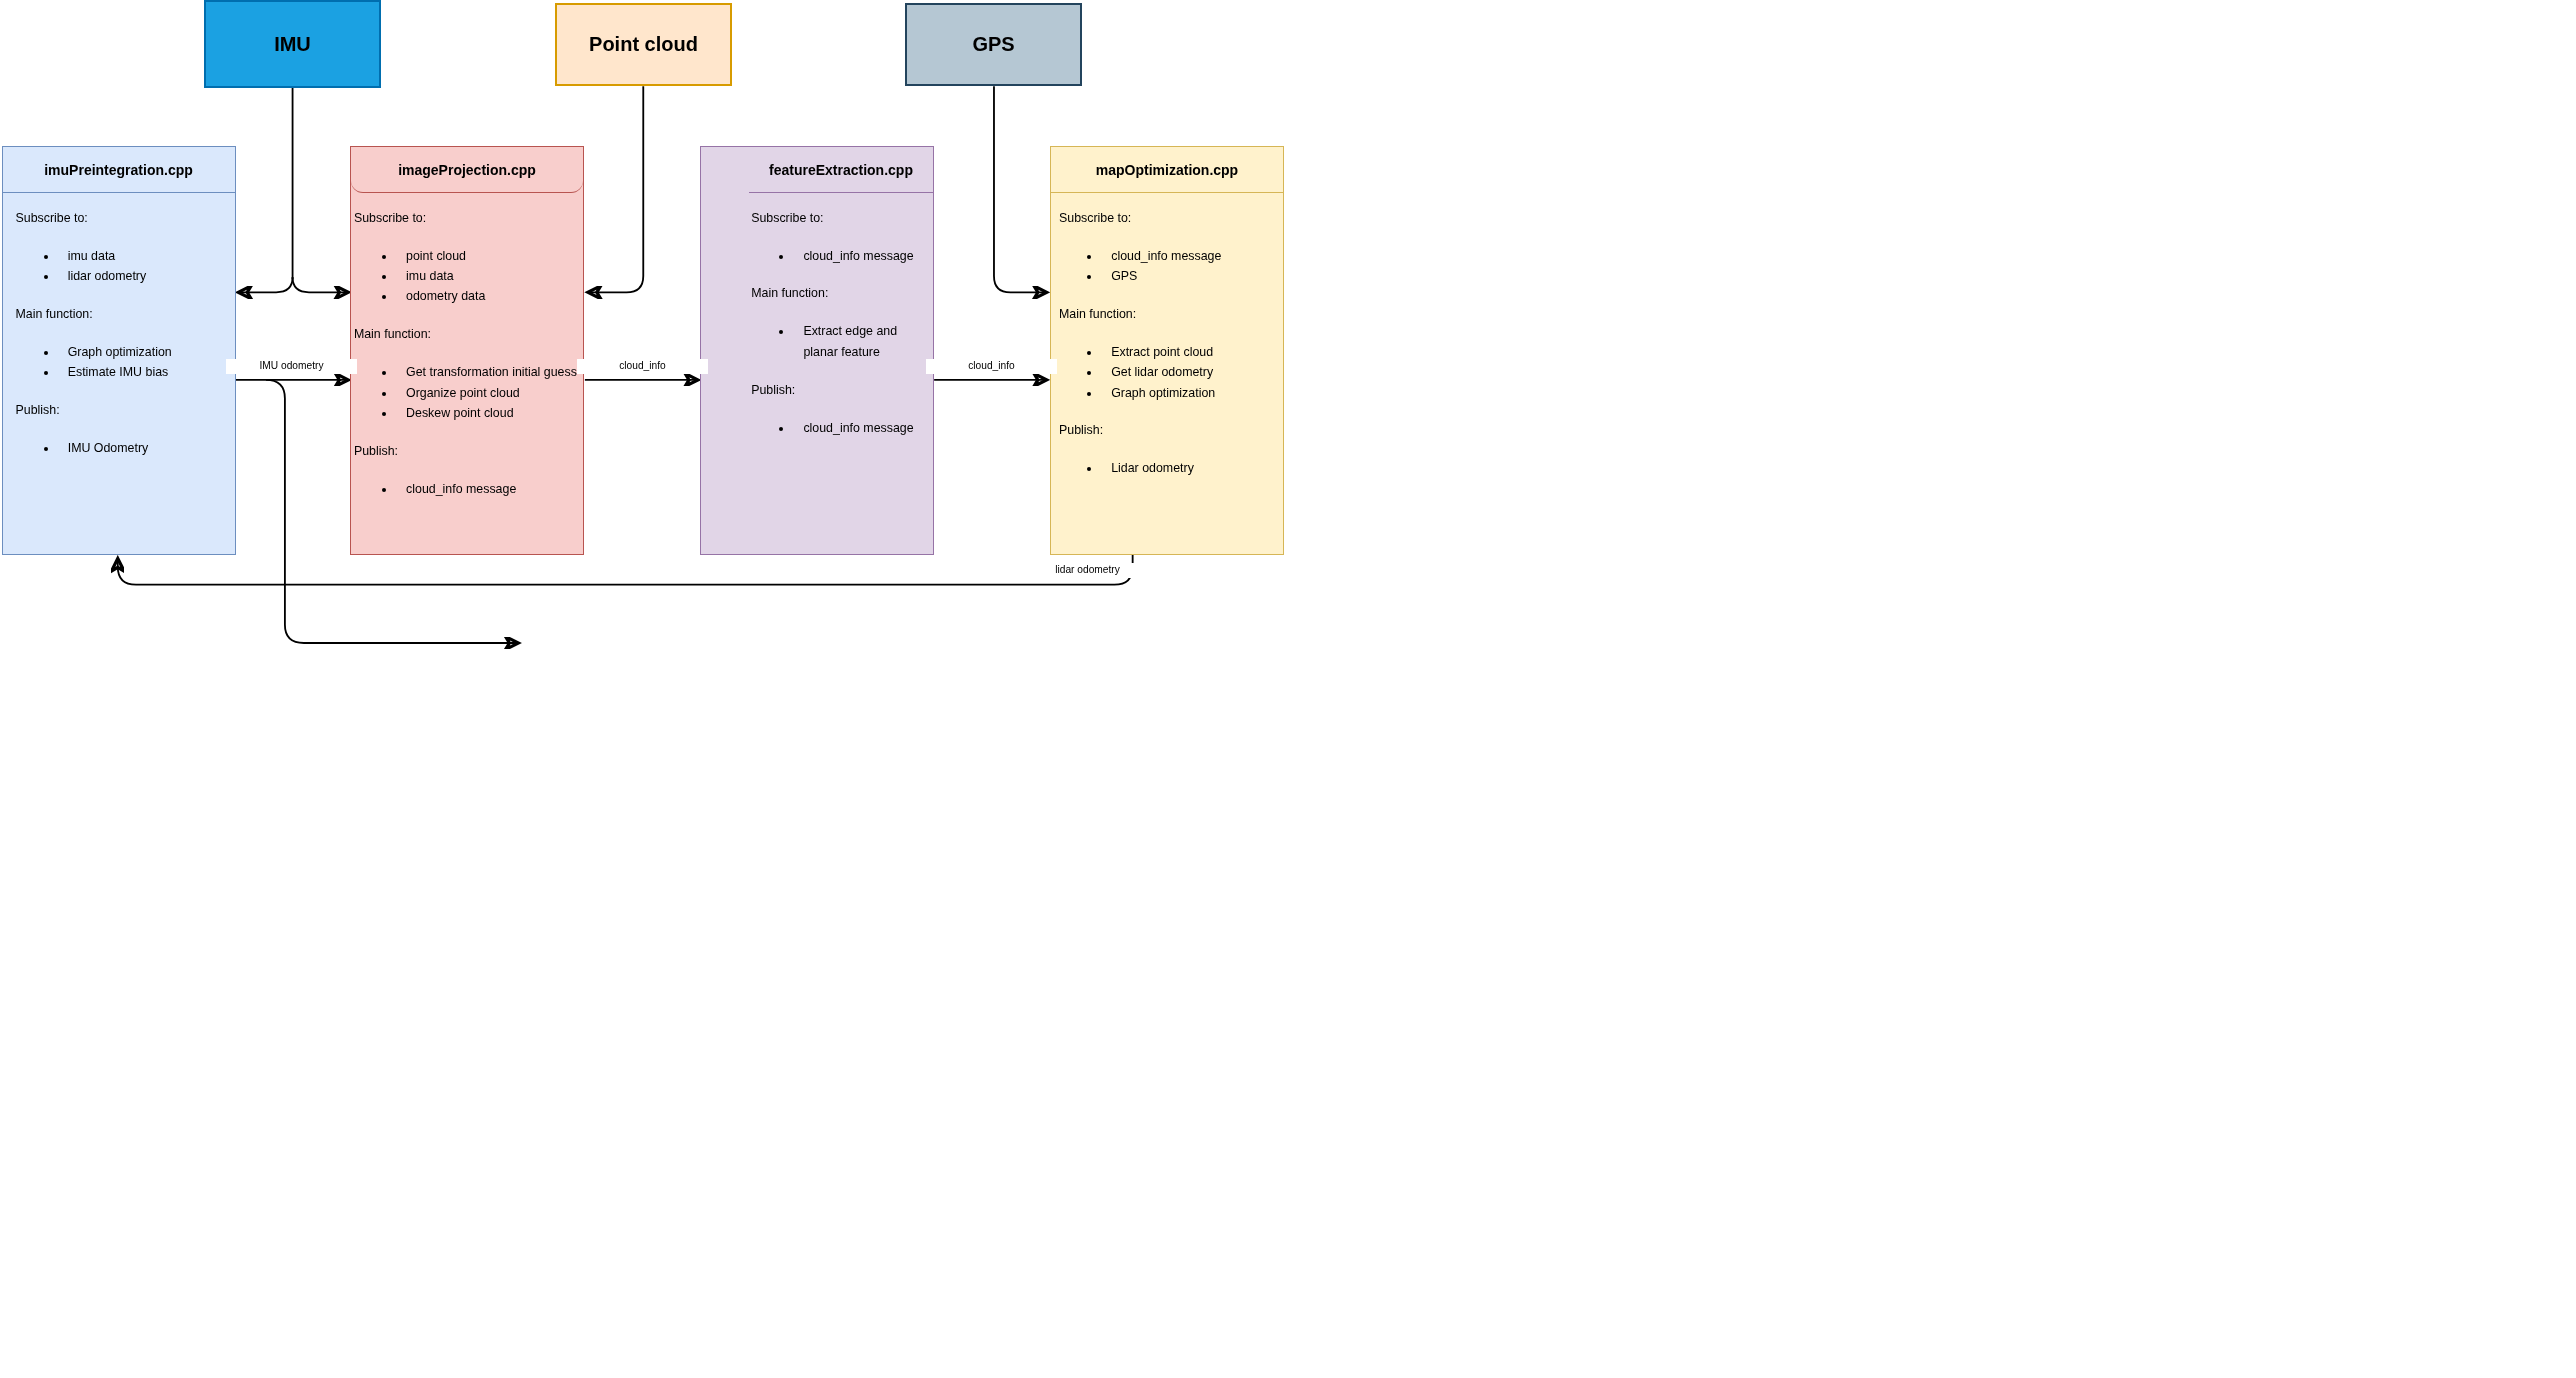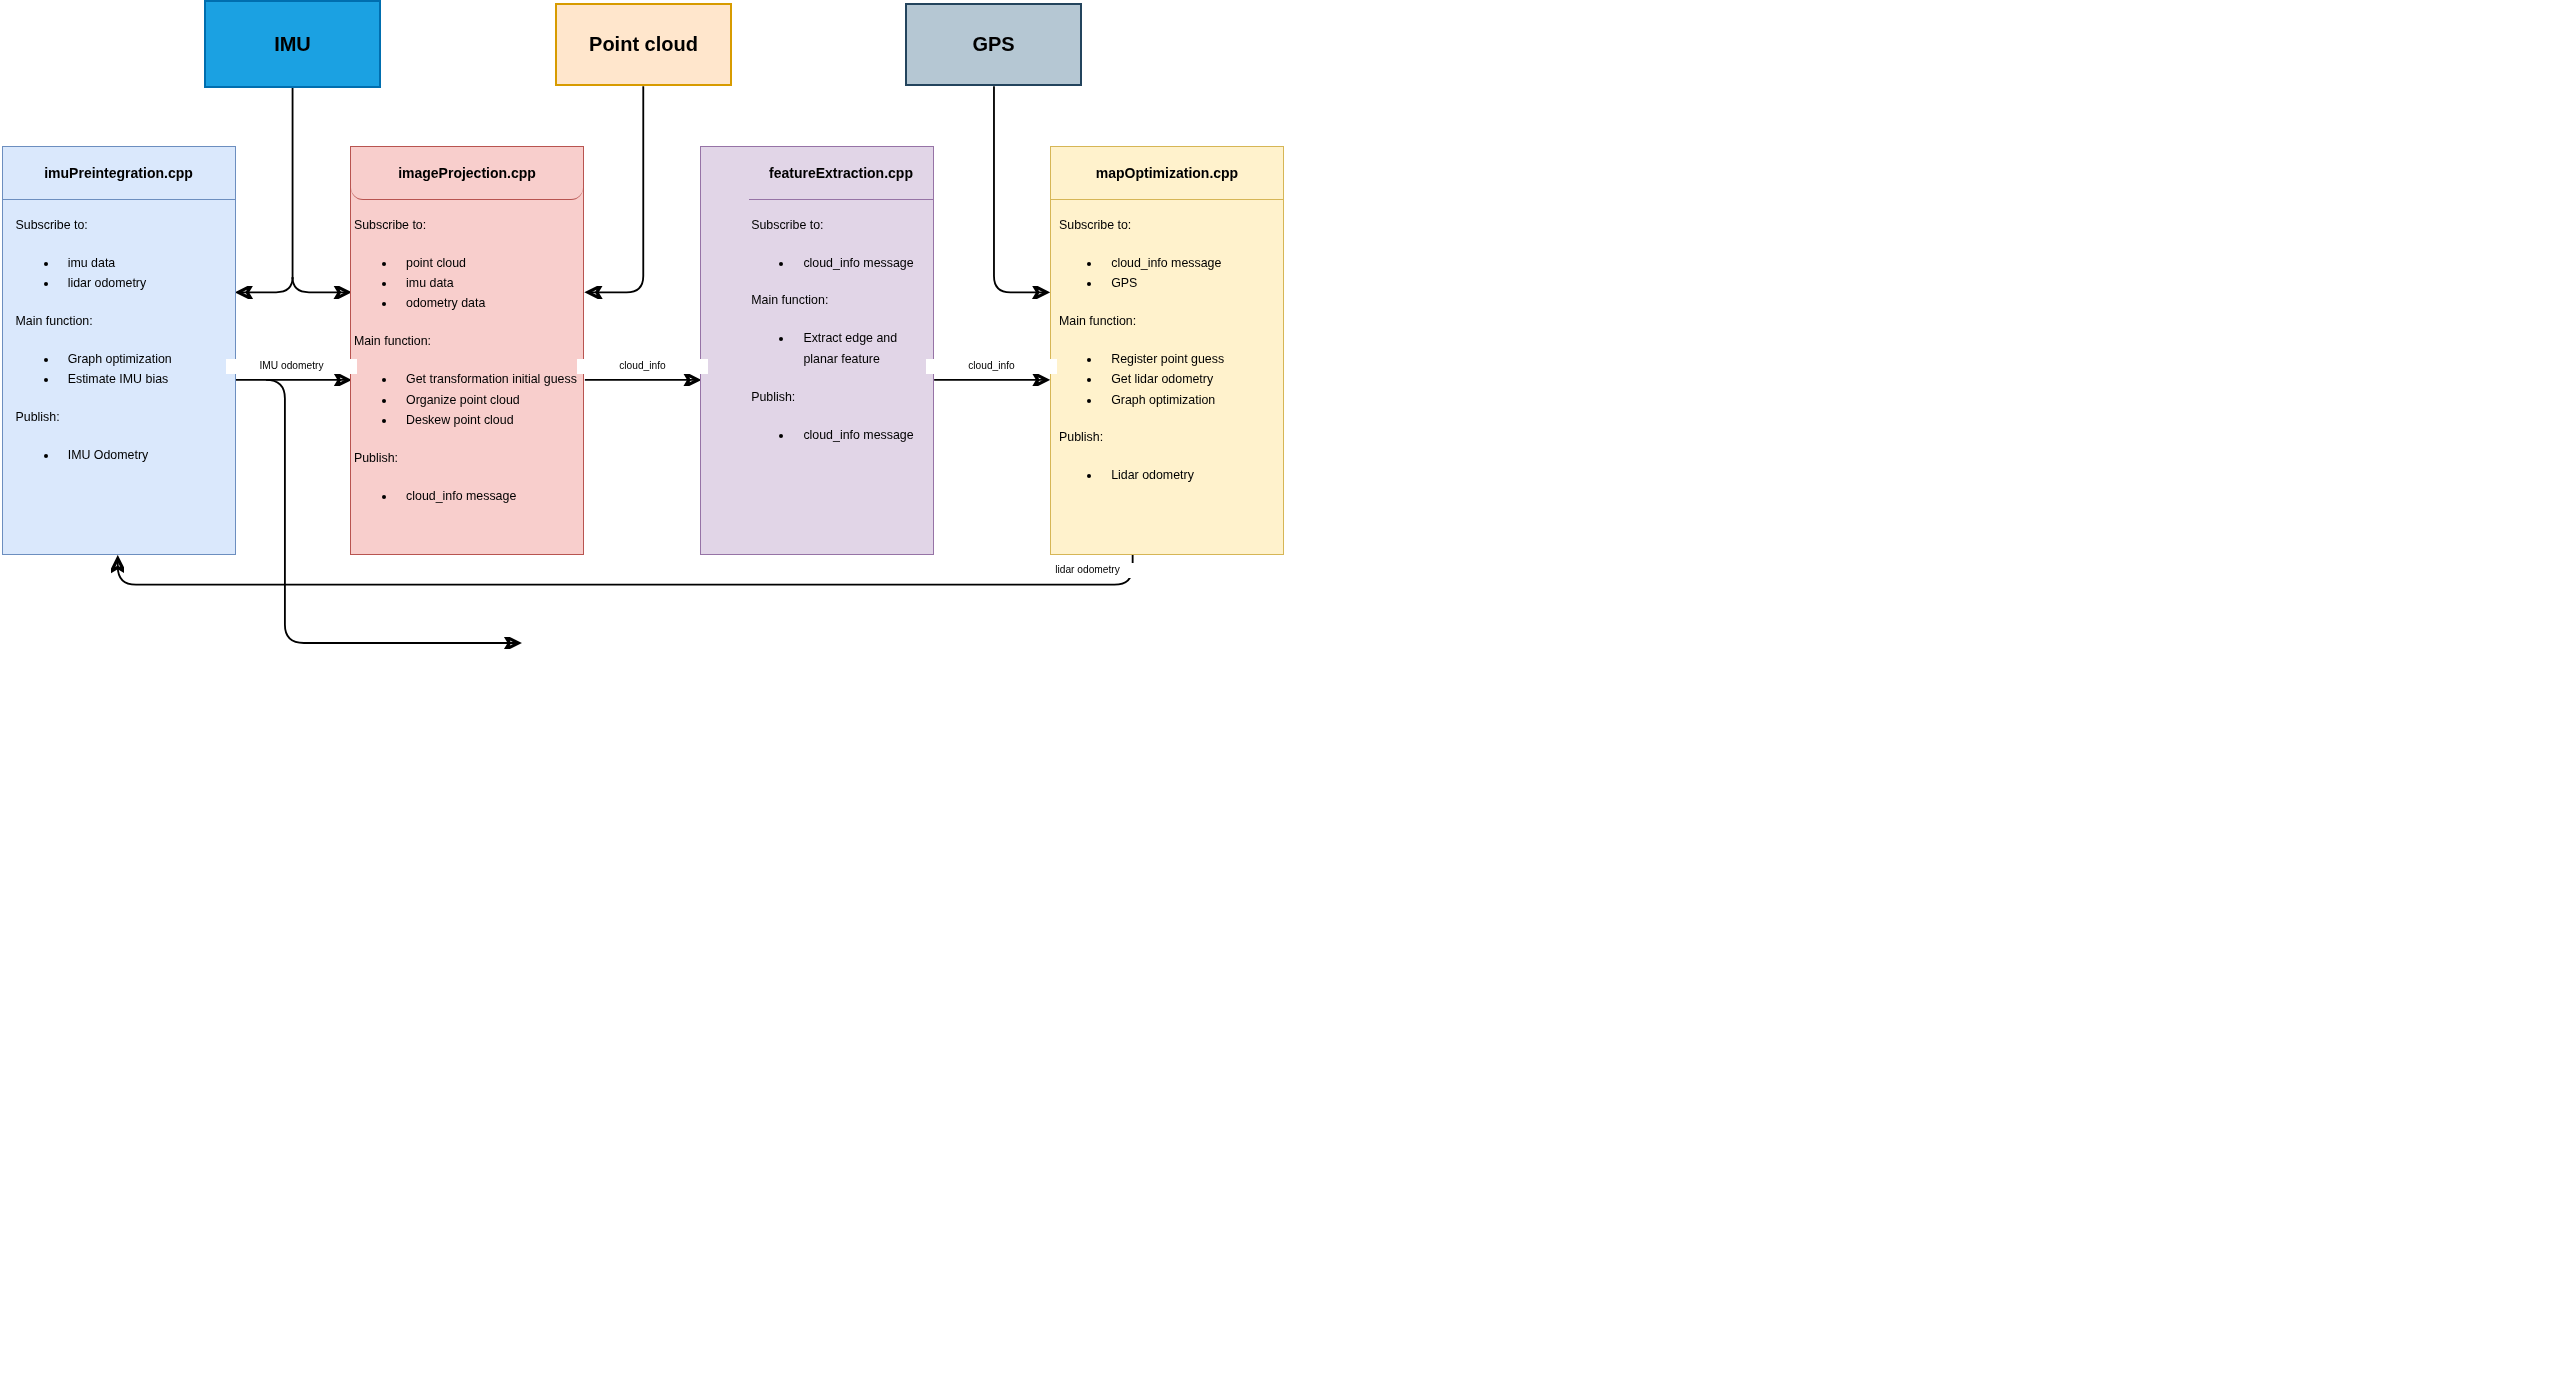--- a/index.html
+++ b/index.html
@@ -24,21 +24,21 @@
     background:var(--pc_fill);border:2.2px solid var(--pc_stroke);}
   .src-gps{left:905px;top:2.9px;width:177px;height:83px;
     background:var(--gps_fill);border:2.2px solid var(--gps_stroke);}
   
   .module{position:absolute;top:146px;height:409px;width:234px;}
   .m1{left:1.5px;background:var(--m1_fill);border:1.5px solid var(--m1_stroke);}
   .m2{left:350px;width:234px;background:var(--m2_fill);border:1.5px solid var(--m2_stroke);}
   .m3{left:700px;background:var(--m3_fill);border:1.5px solid var(--m3_stroke);padding-left:48px;}
   .m4{left:1050px;background:var(--m4_fill);border:1.5px solid var(--m4_stroke);}
   .module .title{
-    height:53px;display:flex;align-items:center;justify-content:center;
+    height:46px;display:flex;align-items:center;justify-content:center;
     font-weight:bold;font-size:14px;
   }
   .m1 .title{border-bottom:1.5px solid var(--m1_stroke);}
   .m2 .title{border-bottom:1.5px solid var(--m2_stroke);border-radius:12px;}
   .m3 .title{border-bottom:1.5px solid var(--m3_stroke);}
   .m4 .title{border-bottom:1.5px solid var(--m4_stroke);}
   .module .body{
     padding-top:14.6px;font-size:12.4px;line-height:20.4px;
     height:353px;overflow:hidden;
   }
@@ -164,21 +164,21 @@
   <div class="module m4">
     <div class="title">mapOptimization.cpp</div>
     <div class="body">
       <p class="heading">Subscribe to:</p>
       <ul>
         <li>cloud_info message</li>
         <li>GPS</li>
       </ul>
       <p class="heading">Main function:</p>
       <ul>
-        <li>Register point guess</li>
+        <li>Extract point cloud</li>
         <li>Get lidar odometry</li>
         <li>Graph optimization</li>
       </ul>
       <p class="heading">Publish:</p>
       <ul>
         <li>Lidar odometry</li>
       </ul>
     </div>
   </div>
 

